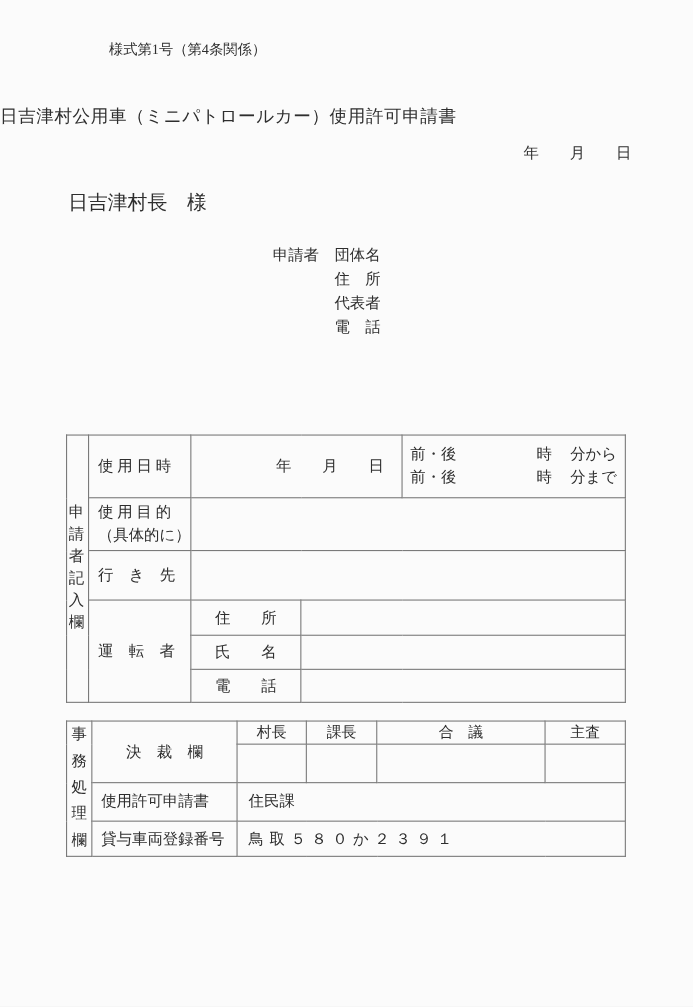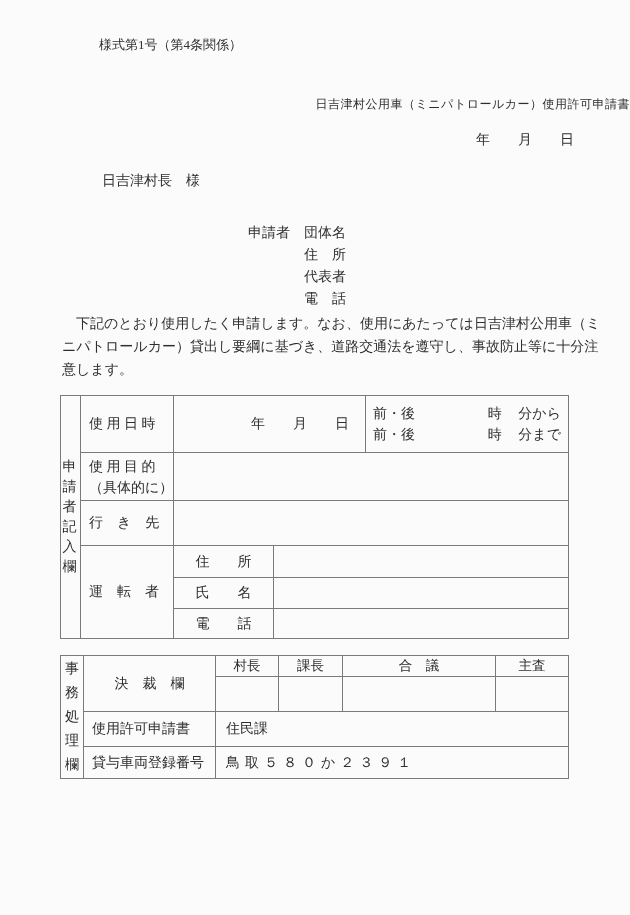--- a/index.html
+++ b/index.html
@@ -19,40 +19,39 @@
   .form-number {
     position: absolute;
     left: 62px; top: 36px;
     font-size: 13px;
     margin-left: 37px;
   }
   .doc-title {
     position: absolute;
     left: 0; top: 96px;
     width: 100%;
-    text-align: right;
-    font-size: 12px;
+    text-align: left;
+    font-size: 16px;
     letter-spacing: 0.5px;
   }
   .date-line {
     position: absolute;
     left: 0; top: 131px;
     width: 100%;
     box-sizing: border-box;
     text-align: right;
     padding-right: 56px;
     font-size: 14px;
     white-space: pre;
   }
   .addressee {
     position: absolute;
     left: 62px; top: 172px;
-    font-size: 14px;
+    font-size: 18px;
     white-space: pre;
-    margin-left: 40px;
   }
   .applicant-block {
     position: absolute;
     left: 248px; top: 222px;
     font-size: 14px;
     line-height: 22px;
   }
   .applicant-block div { white-space: pre; }
   .body-text {
     position: absolute;
@@ -132,25 +131,20 @@
 
   <div class="addressee">日吉津村長　様</div>
 
   <div class="applicant-block">
     <div>申請者　団体名</div>
     <div>　　　　住　所</div>
     <div>　　　　代表者</div>
     <div>　　　　電　話</div>
   </div>
 
-  <div class="body-text">
-    <div>　下記のとおり使用したく申請します。なお、使用にあたっては日吉津村公用車（ミ</div>
-    <div>ニパトロールカー）貸出し要綱に基づき、道路交通法を遵守し、事故防止等に十分注</div>
-    <div>意します。</div>
-  </div>
 
   <div class="tbl-wrap1">
     <table>
       <colgroup>
         <col style="width:20px">
         <col style="width:93px">
         <col style="width:100px">
         <col style="width:92px">
         <col style="width:203px">
       </colgroup>

